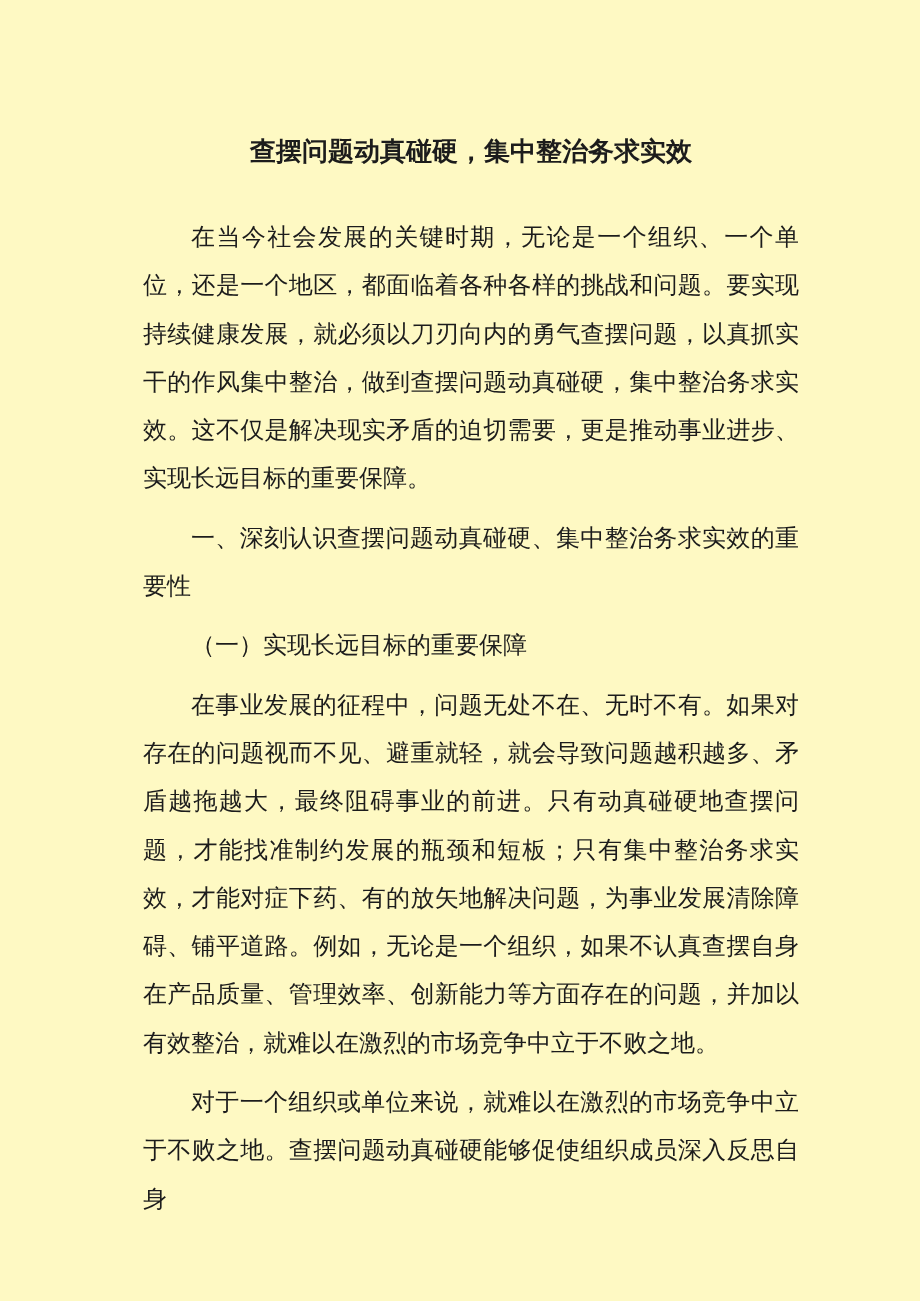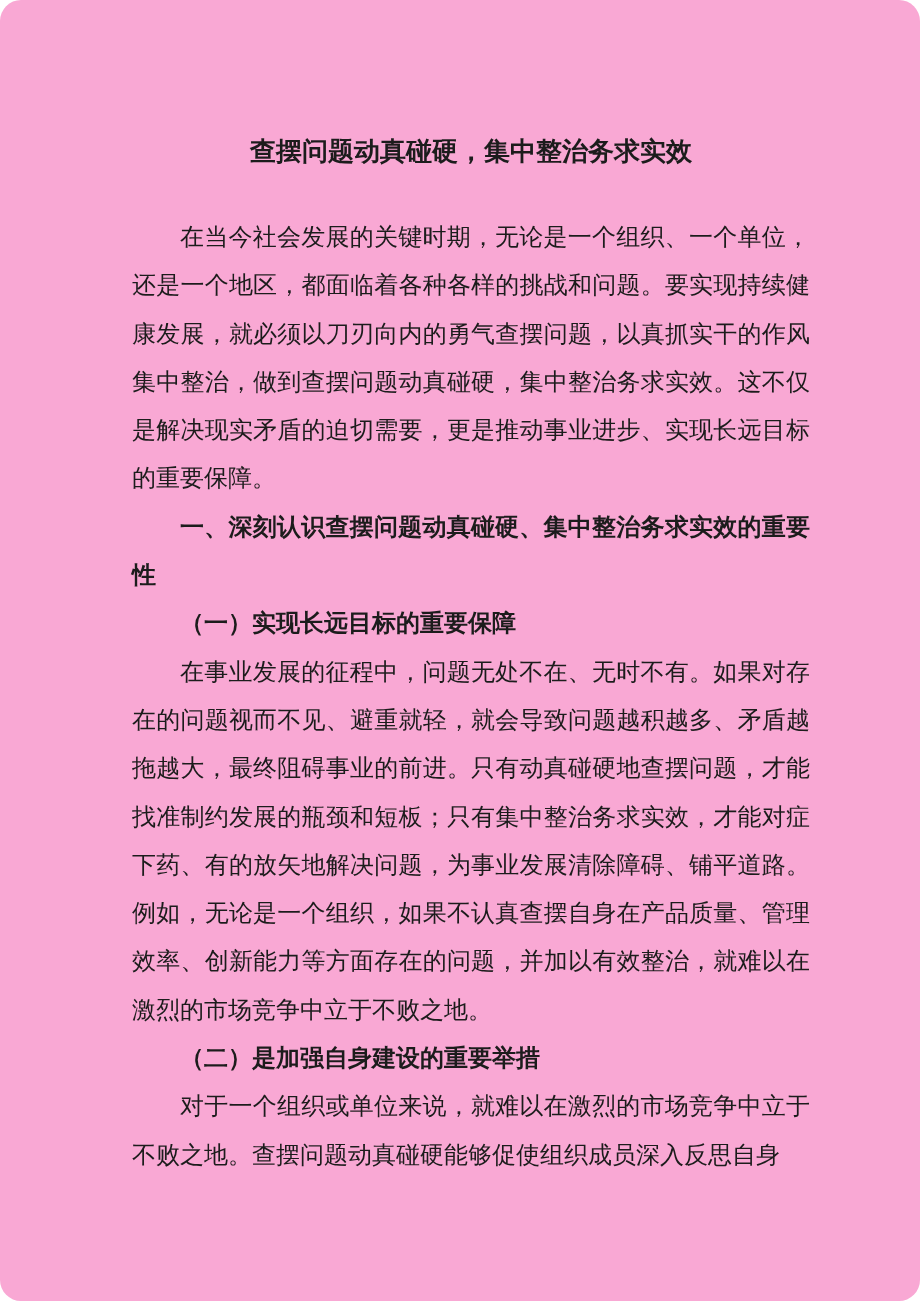--- a/index.html
+++ b/index.html
@@ -4,64 +4,62 @@
 <style>
   html, body {
     margin: 0;
     padding: 0;
     background: #ffffff;
   }
   .page {
     position: relative;
     width: 920px;
     height: 1301px;
-    background: #f9a8d4;
+    background: #fef9c3;
     overflow: hidden;
     font-family: "Liberation Serif", "DejaVu Serif", serif;
     color: #1c1c1c;
-    border-radius: 21px;
   }
   .content {
     position: absolute;
     left: 132px;
     top: 130px;
     width: 678px;
   }
   .doc-title {
     margin: 0 0 39px 0;
     font-size: 26px;
     line-height: 44px;
     font-weight: bold;
     text-align: center;
     letter-spacing: 0px;
     white-space: nowrap;
   }
   .doc-body p {
-    margin: 0;
+    margin: 11px;
     font-size: 24px;
     line-height: 48.3px;
     text-align: justify;
     text-justify: inter-ideograph;
     text-indent: 2em;
     word-break: break-all;
     overflow-wrap: anywhere;
   }
   .doc-body p.heading1,
   .doc-body p.heading2 {
-    font-weight: bold;
+    font-weight: normal;
   }
 </style>
 </head>
 <body>
 
 <div class="page">
   <div class="content">
     <h1 class="doc-title">查摆问题动真碰硬，集中整治务求实效</h1>
     <div class="doc-body">
         <p class="body">在当今社会发展的关键时期，无论是一个组织、一个单位，还是一个地区，都面临着各种各样的挑战和问题。要实现持续健康发展，就必须以刀刃向内的勇气查摆问题，以真抓实干的作风集中整治，做到查摆问题动真碰硬，集中整治务求实效。这不仅是解决现实矛盾的迫切需要，更是推动事业进步、实现长远目标的重要保障。</p>
         <p class="heading1">一、深刻认识查摆问题动真碰硬、集中整治务求实效的重要性</p>
         <p class="heading2">（一）实现长远目标的重要保障</p>
         <p class="body">在事业发展的征程中，问题无处不在、无时不有。如果对存在的问题视而不见、避重就轻，就会导致问题越积越多、矛盾越拖越大，最终阻碍事业的前进。只有动真碰硬地查摆问题，才能找准制约发展的瓶颈和短板；只有集中整治务求实效，才能对症下药、有的放矢地解决问题，为事业发展清除障碍、铺平道路。例如，无论是一个组织，如果不认真查摆自身在产品质量、管理效率、创新能力等方面存在的问题，并加以有效整治，就难以在激烈的市场竞争中立于不败之地。</p>
-        <p class="heading2">（二）是加强自身建设的重要举措</p>
         <p class="body">对于一个组织或单位来说，就难以在激烈的市场竞争中立于不败之地。查摆问题动真碰硬能够促使组织成员深入反思自身</p>
       </div>
   </div>
 </div>
 
 </body></html>

